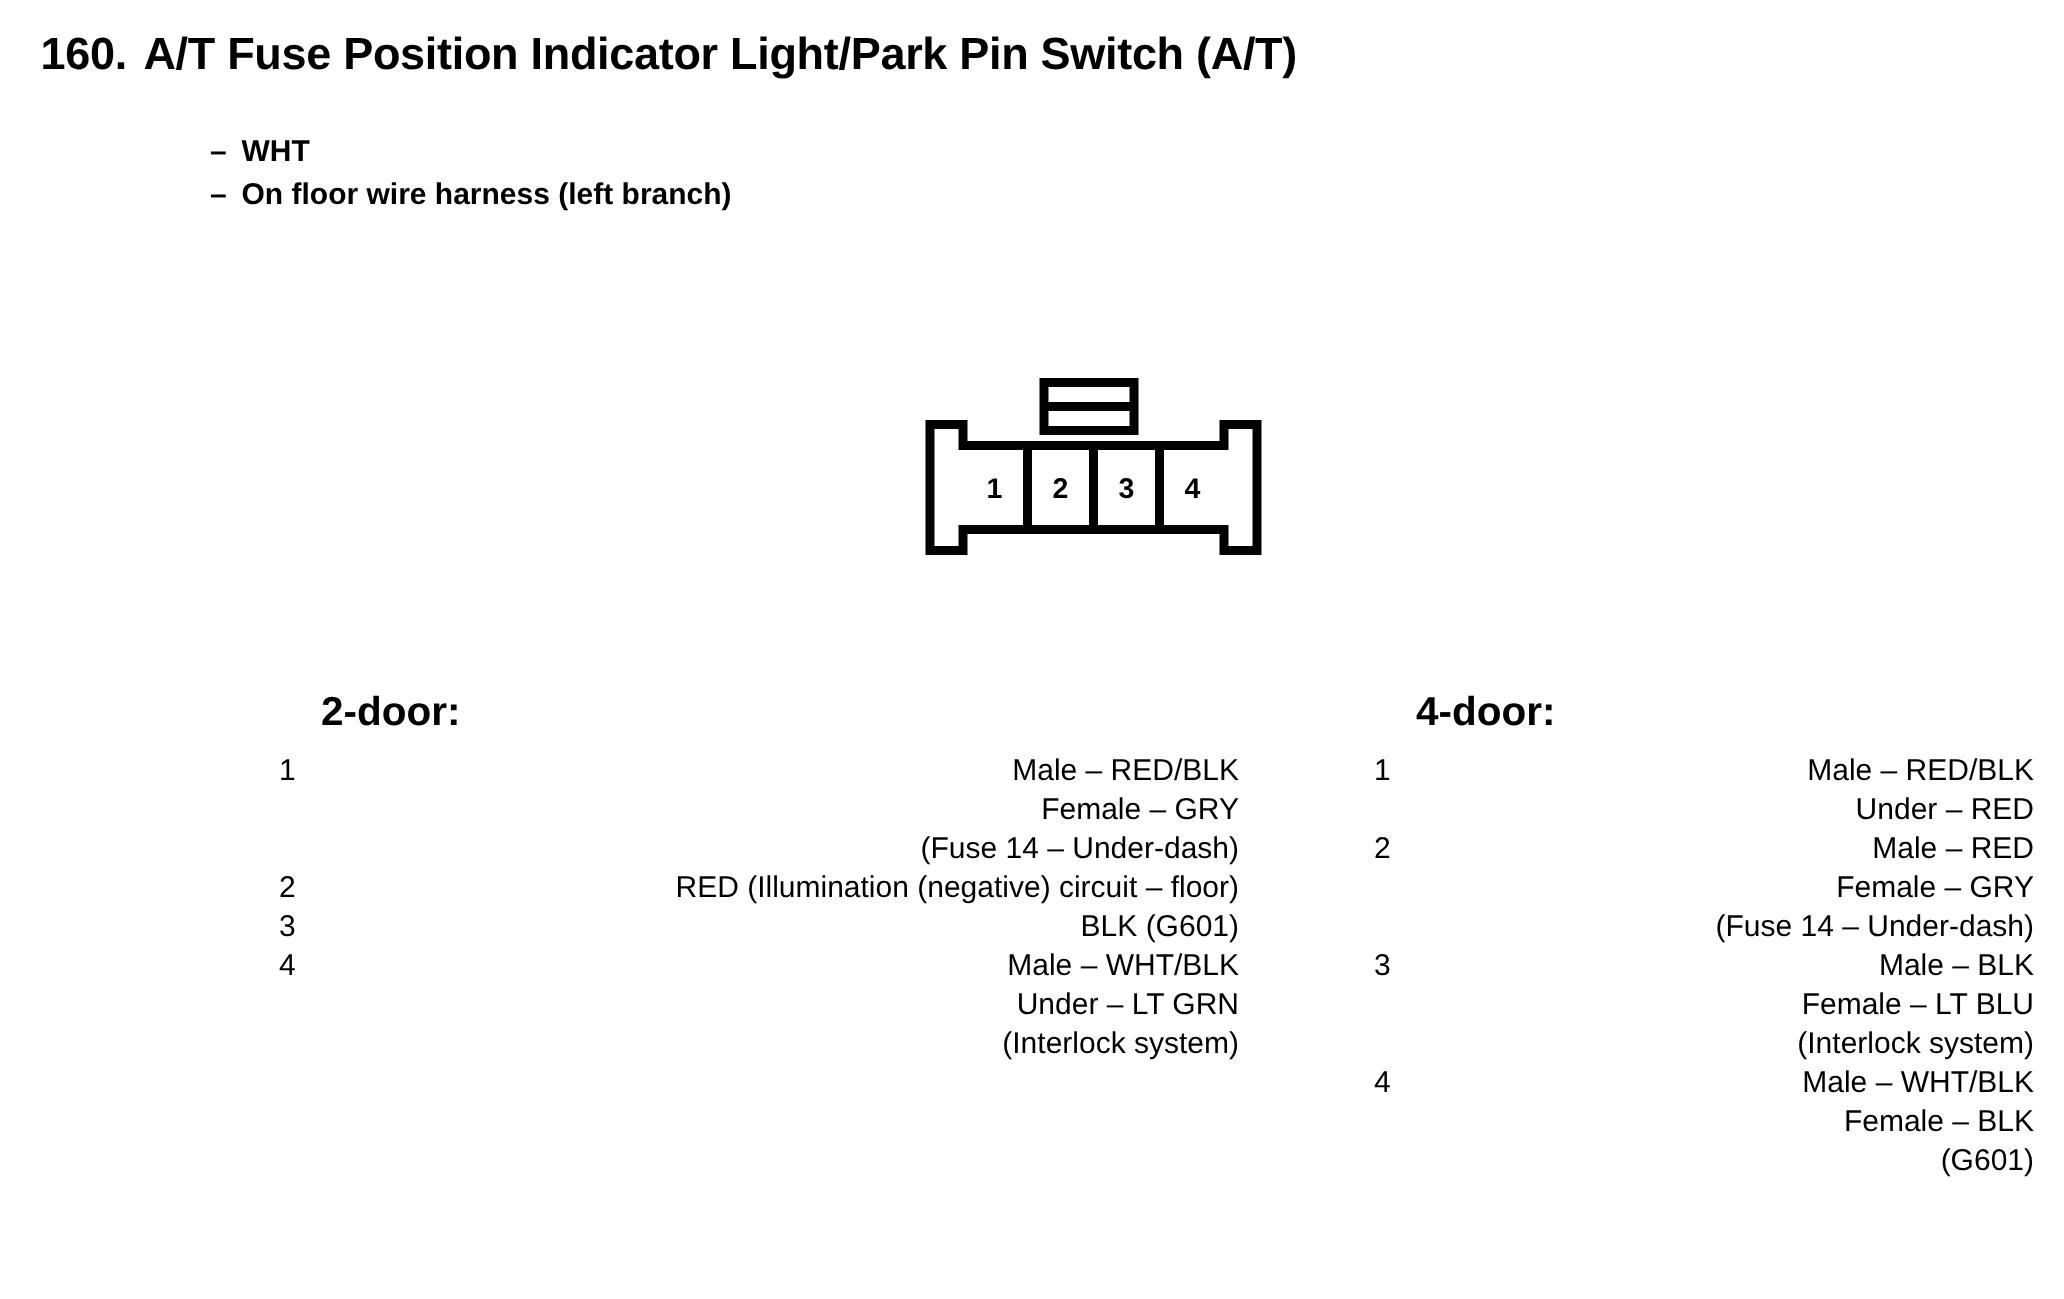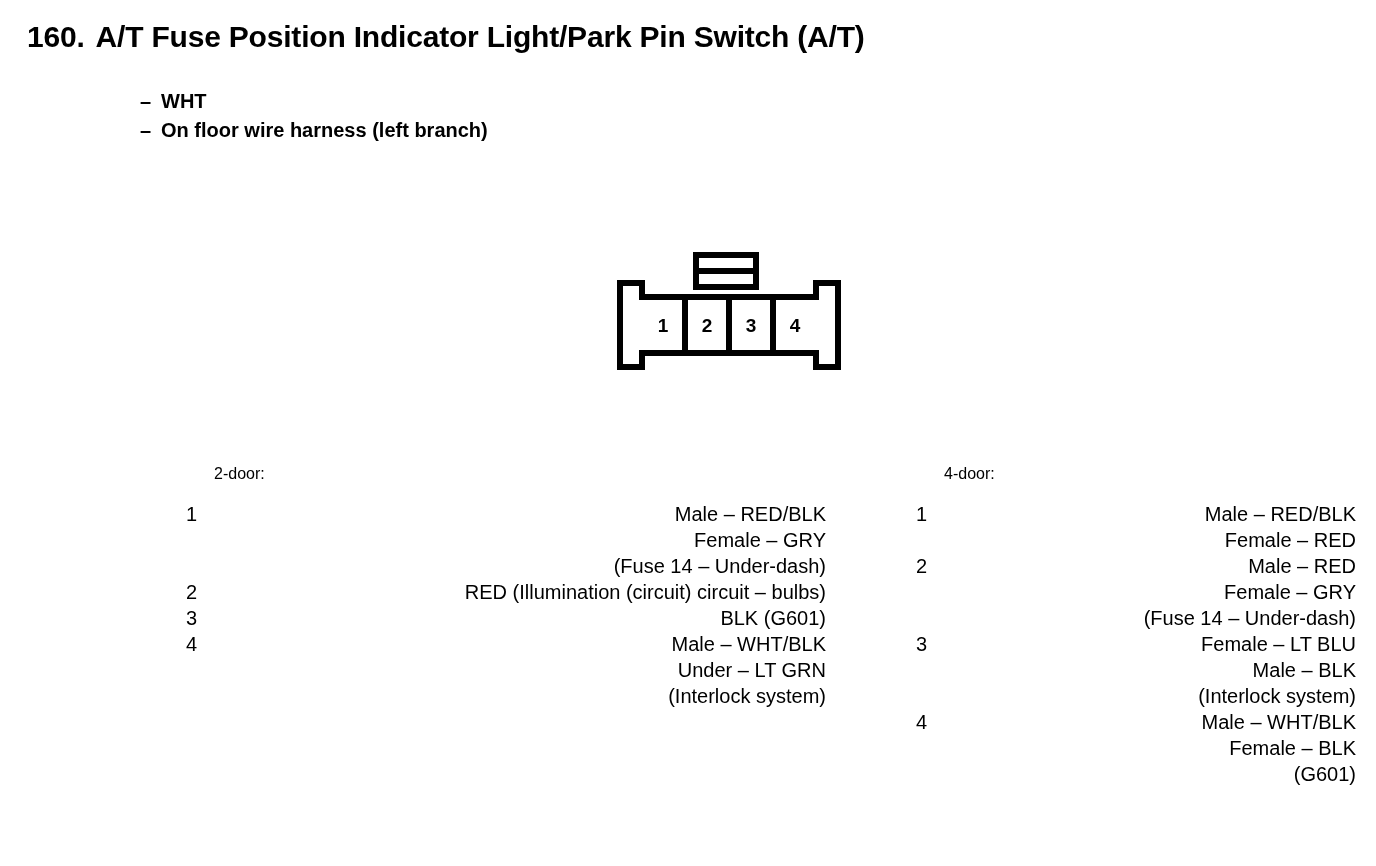--- a/index.html
+++ b/index.html
@@ -75,22 +75,22 @@
   }
 
   
   .pin-column {
     position: absolute;
   }
   #column-2door { left: 186px; top: 461px; width: 640px; }
   #column-4door { left: 916px; top: 461px; width: 440px; }
 
   .column-heading {
-    font-size: 16px;
-    font-weight: normal;
+    font-size: 27px;
+    font-weight: bold;
     line-height: 26px;
     margin-bottom: 14px;
   }
   #column-2door .column-heading { padding-left: 28px; }
   #column-4door .column-heading { padding-left: 28px; }
 
   .pin-list {
     list-style: none;
     margin: 0;
     padding: 0;
@@ -175,21 +175,21 @@
       <span class="pin-index">1</span>
       <div class="pin-lines">
         <div class="pin-line">Male – RED/BLK</div>
         <div class="pin-line">Female – GRY</div>
         <div class="pin-line">(Fuse 14 – Under-dash)</div>
       </div>
     </li>
     <li class="pin-entry">
       <span class="pin-index">2</span>
       <div class="pin-lines">
-        <div class="pin-line">RED (Illumination (circuit) circuit – bulbs)</div>
+        <div class="pin-line">RED (Illumination (negative) circuit – floor)</div>
       </div>
     </li>
     <li class="pin-entry">
       <span class="pin-index">3</span>
       <div class="pin-lines">
         <div class="pin-line">BLK (G601)</div>
       </div>
     </li>
     <li class="pin-entry">
       <span class="pin-index">4</span>
@@ -202,36 +202,36 @@
   </ul>
 </div>
 
 <div class="pin-column" id="column-4door">
   <div class="column-heading">4-door:</div>
   <ul class="pin-list">
     <li class="pin-entry">
       <span class="pin-index">1</span>
       <div class="pin-lines">
         <div class="pin-line">Male – RED/BLK</div>
-        <div class="pin-line">Female – RED</div>
+        <div class="pin-line">Under – RED</div>
       </div>
     </li>
     <li class="pin-entry">
       <span class="pin-index">2</span>
       <div class="pin-lines">
         <div class="pin-line">Male – RED</div>
         <div class="pin-line">Female – GRY</div>
         <div class="pin-line">(Fuse 14 – Under-dash)</div>
       </div>
     </li>
     <li class="pin-entry">
       <span class="pin-index">3</span>
       <div class="pin-lines">
+        <div class="pin-line">Male – BLK</div>
         <div class="pin-line">Female – LT BLU</div>
-        <div class="pin-line">Male – BLK</div>
         <div class="pin-line">(Interlock system)</div>
       </div>
     </li>
     <li class="pin-entry">
       <span class="pin-index">4</span>
       <div class="pin-lines">
         <div class="pin-line">Male – WHT/BLK</div>
         <div class="pin-line">Female – BLK</div>
         <div class="pin-line">(G601)</div>
       </div>

